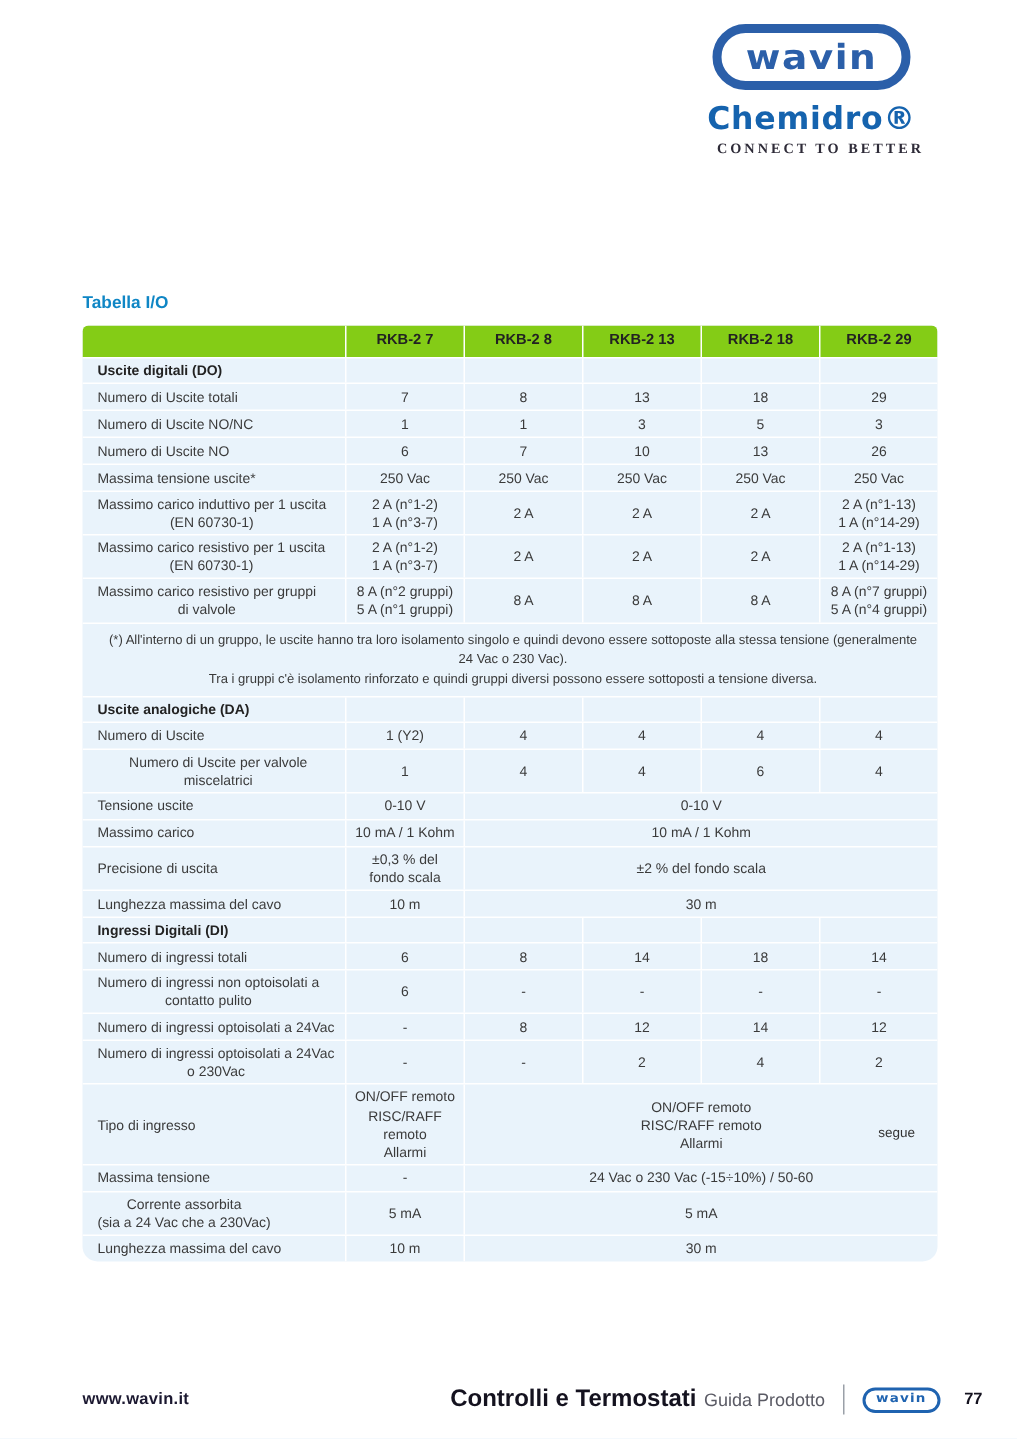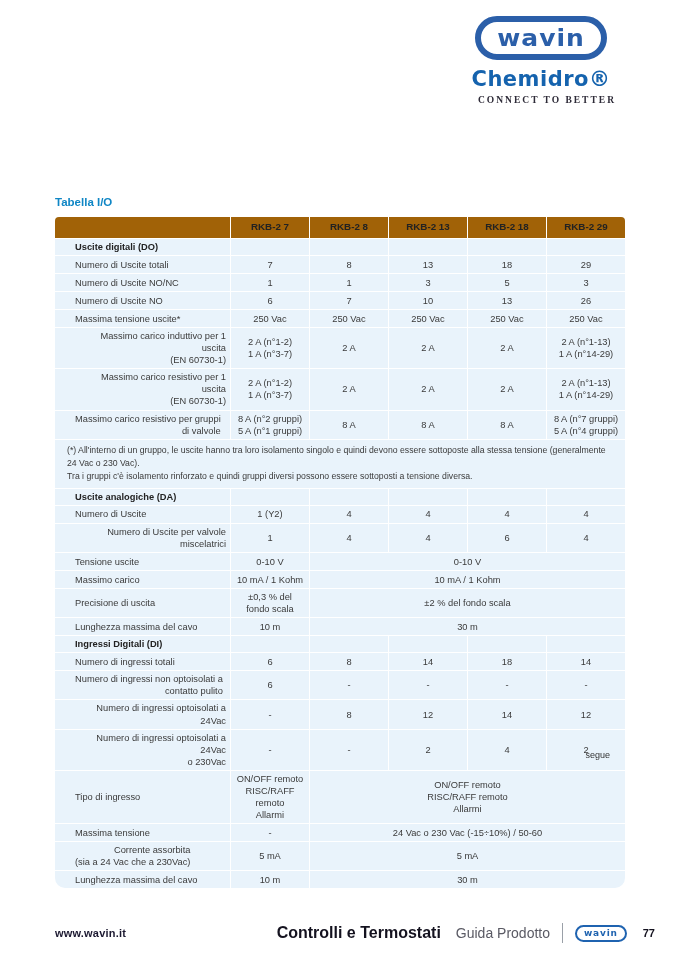--- a/index.html
+++ b/index.html
@@ -41,46 +41,46 @@
   }
   .tr { display:flex; border-top:1px solid #ffffff; align-items:stretch; }
   .tr:first-child { border-top:none; }
   .td {
     box-sizing:border-box; padding:2px 4px; display:flex; align-items:center;
     justify-content:center; text-align:center; white-space:pre-line;
     border-left:1px solid #ffffff; font-size:9.3px; line-height:1.3;
     color:#3a3a3a; min-height:17px;
   }
   .td.label {
-    width:30.7%; justify-content:flex-start; text-align:right;
-    padding-left:20px; border-left:none;
+    width:30.7%; justify-content:flex-start; text-align:center;
+    padding-left:10px; border-left:none;
   }
   .td.c { width:13.86%; }
   .td.span4 { width:55.44%; }
-  .tr.header { background:#a16207; }
+  .tr.header { background:#84cc16; }
   .tr.header .td { font-weight:bold; color:#222; font-size:9.8px; min-height:21px; }
   .tr.section .td { min-height:16px; }
   .tr.section .td.label { font-weight:bold; color:#222; }
   .tr.note .td {
-    display:block; width:100%; text-align:left; padding:4px 8px 5px 12px;
+    display:block; width:100%; text-align:center; padding:4px 8px 5px 12px;
     font-size:8.7px; line-height:1.5; border-left:none; white-space:normal;
   }
 
   
   .segue { position:absolute; top:750px; right:68px; font-size:9px; color:#333; }
 
   
   .footer {
     position:absolute; left:55px; right:23px; top:924px; height:18px;
     display:flex; justify-content:space-between; align-items:center;gap:36px;
   }
   .site { font-size:11px; font-weight:bold; color:#1b1830; letter-spacing:0.2px; }
   .footer-right { display:flex; align-items:center; }
   .f-bold { font-size:16px; font-weight:bold; color:#14121f; }
-  .f-reg { font-size:14px; color:#5a5a64; margin-left:15px; }
+  .f-reg { font-size:12px; color:#5a5a64; margin-left:5px; }
   .f-div { width:1px; height:20px; background:#9aa0a8; margin:0 12px; }
   .wavin-mini {
     border:2px solid #1f63b0; border-radius:9px; padding:0 7px; height:13px;
     display:flex; align-items:center; justify-content:center;
   }
   .wavin-mini span {
     font-family:"DejaVu Sans", sans-serif; font-weight:bold; font-size:9px;
     color:#1f63b0; letter-spacing:0.8px; line-height:1; transform:scaleY(0.9);
   }
   .f-page { font-size:11px; font-weight:bold; color:#14121f; margin-left:16px; }

